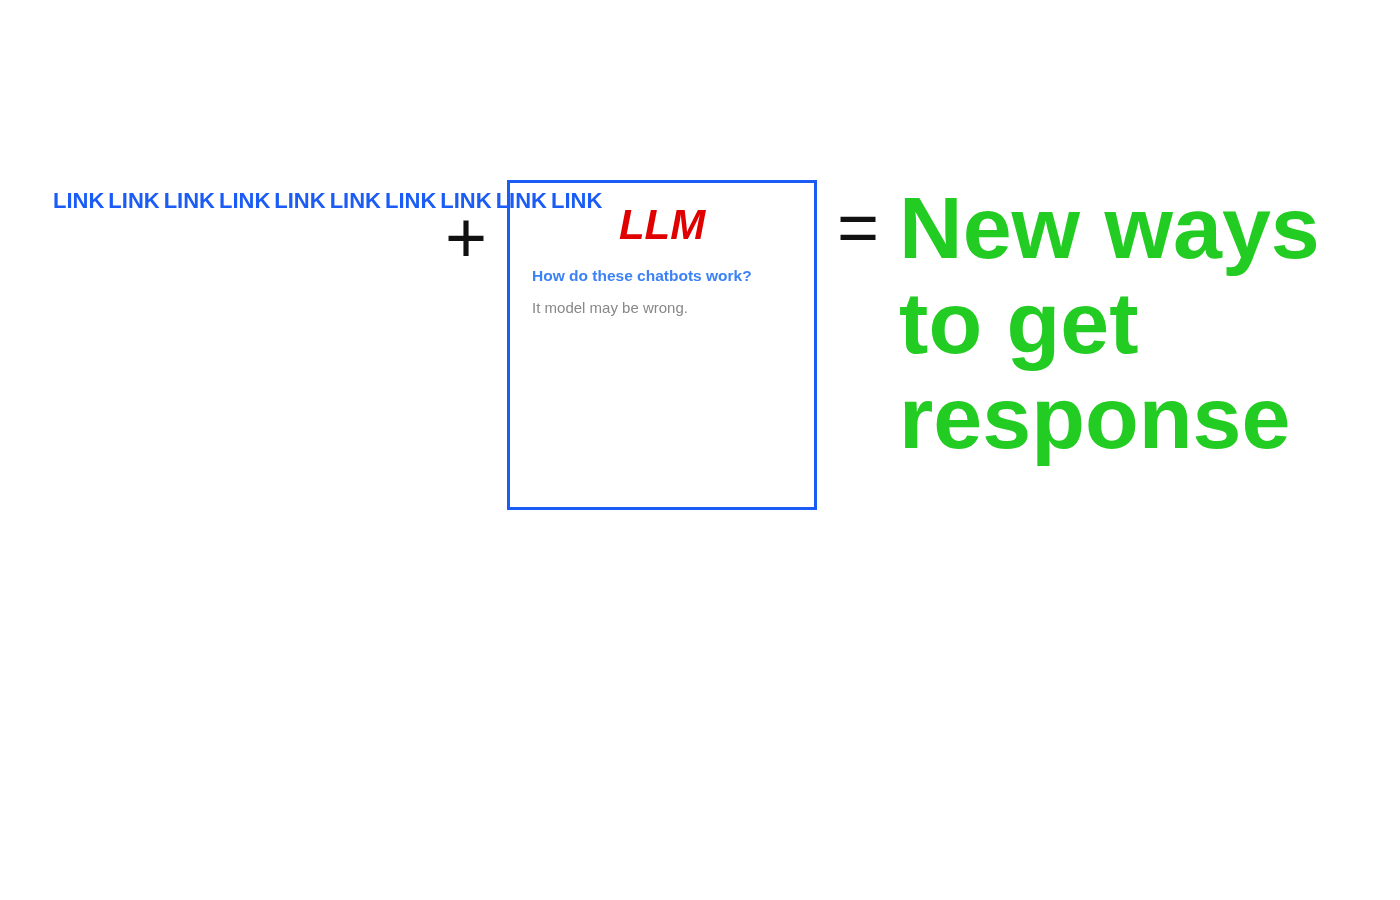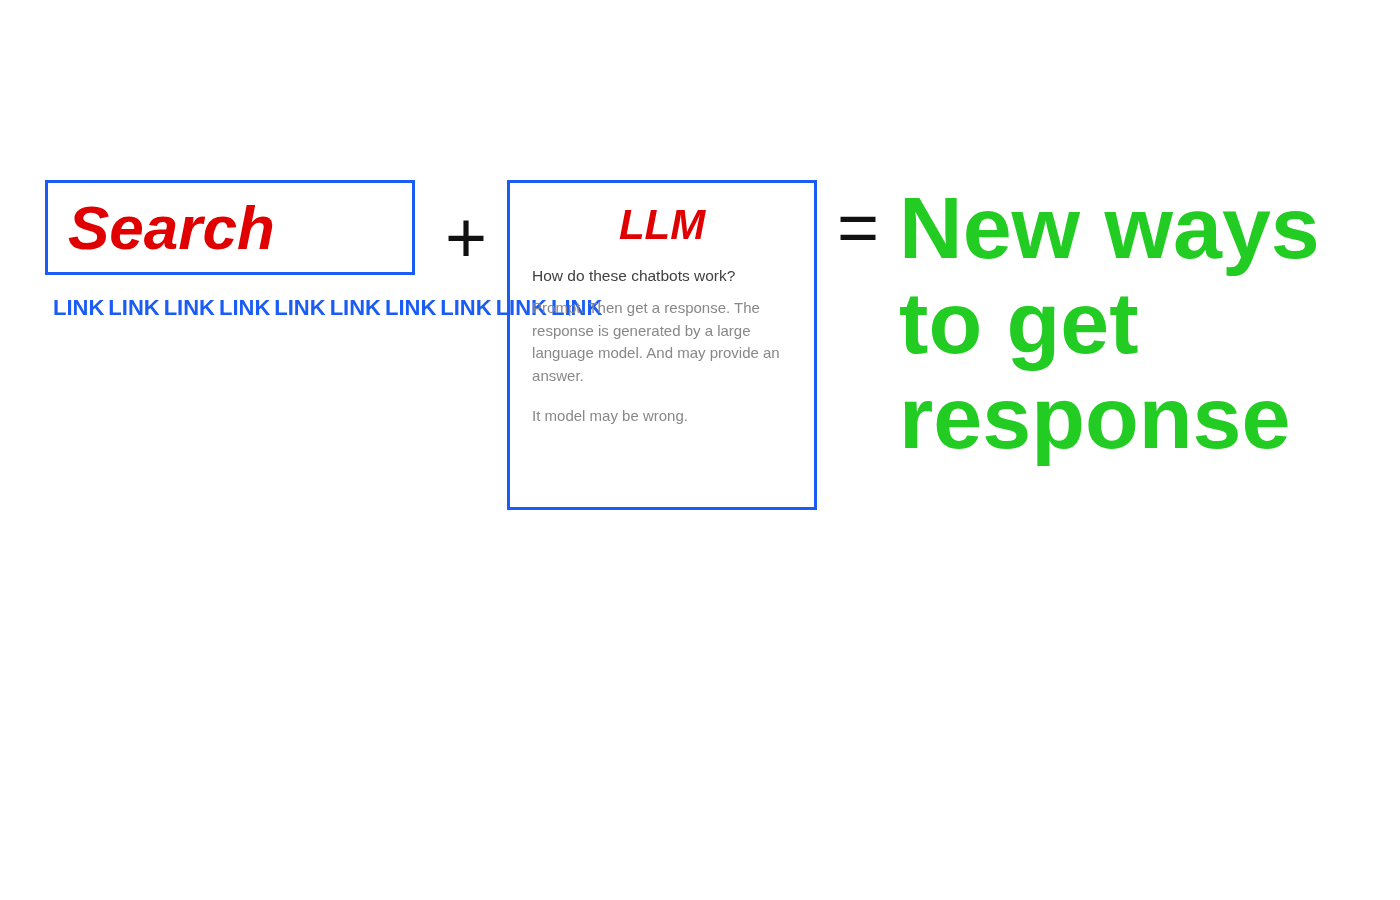--- a/index.html
+++ b/index.html
@@ -96,23 +96,23 @@
     .llm-title {
       color: #e00000;
       font-size: 42px;
       font-weight: 900;
       font-style: italic;
       margin-bottom: 18px;
       text-align: center;
     }
 
     .llm-question {
-      color: #404040;
+      color: #3b82f6;
       font-size: 15.5px;
-      font-weight: 400;
+      font-weight: 700;
       margin-bottom: 12px;
       text-align: left;
       width: 100%;
     }
 
     .llm-body {
       color: #888888;
       font-size: 15px;
       line-height: 1.5;
       text-align: left;
@@ -152,44 +152,40 @@
       font-weight: 900;
       line-height: 1.08;
     }
   </style>
 </head>
 <body>
 
 <div class="main-container">
 
   <div class="search-column">
-    <div class="search-box">
-      <span class="search-label">Search</span>
-    </div>
     <div class="links-list">
       <a class="link-item" href="#">LINK</a>
       <a class="link-item" href="#">LINK</a>
       <a class="link-item" href="#">LINK</a>
       <a class="link-item" href="#">LINK</a>
       <a class="link-item" href="#">LINK</a>
       <a class="link-item" href="#">LINK</a>
       <a class="link-item" href="#">LINK</a>
       <a class="link-item" href="#">LINK</a>
       <a class="link-item" href="#">LINK</a>
       <a class="link-item" href="#">LINK</a>
     </div>
   </div>
 
   <div class="operator-plus">+</div>
 
   <div class="llm-column">
     <div class="llm-box">
       <span class="llm-title">LLM</span>
       <span class="llm-question">How do these chatbots work?</span>
-      <span class="llm-body">Prompt. Then get a response. The response is generated by a large language model. And may provide an answer.</span>
       <span class="llm-wrong">It model may be wrong.</span>
     </div>
   </div>
 
   <div class="operator-equals">=</div>
 
   <div class="new-ways-column">
     <div class="new-ways-text">New ways to get response</div>
   </div>
 

